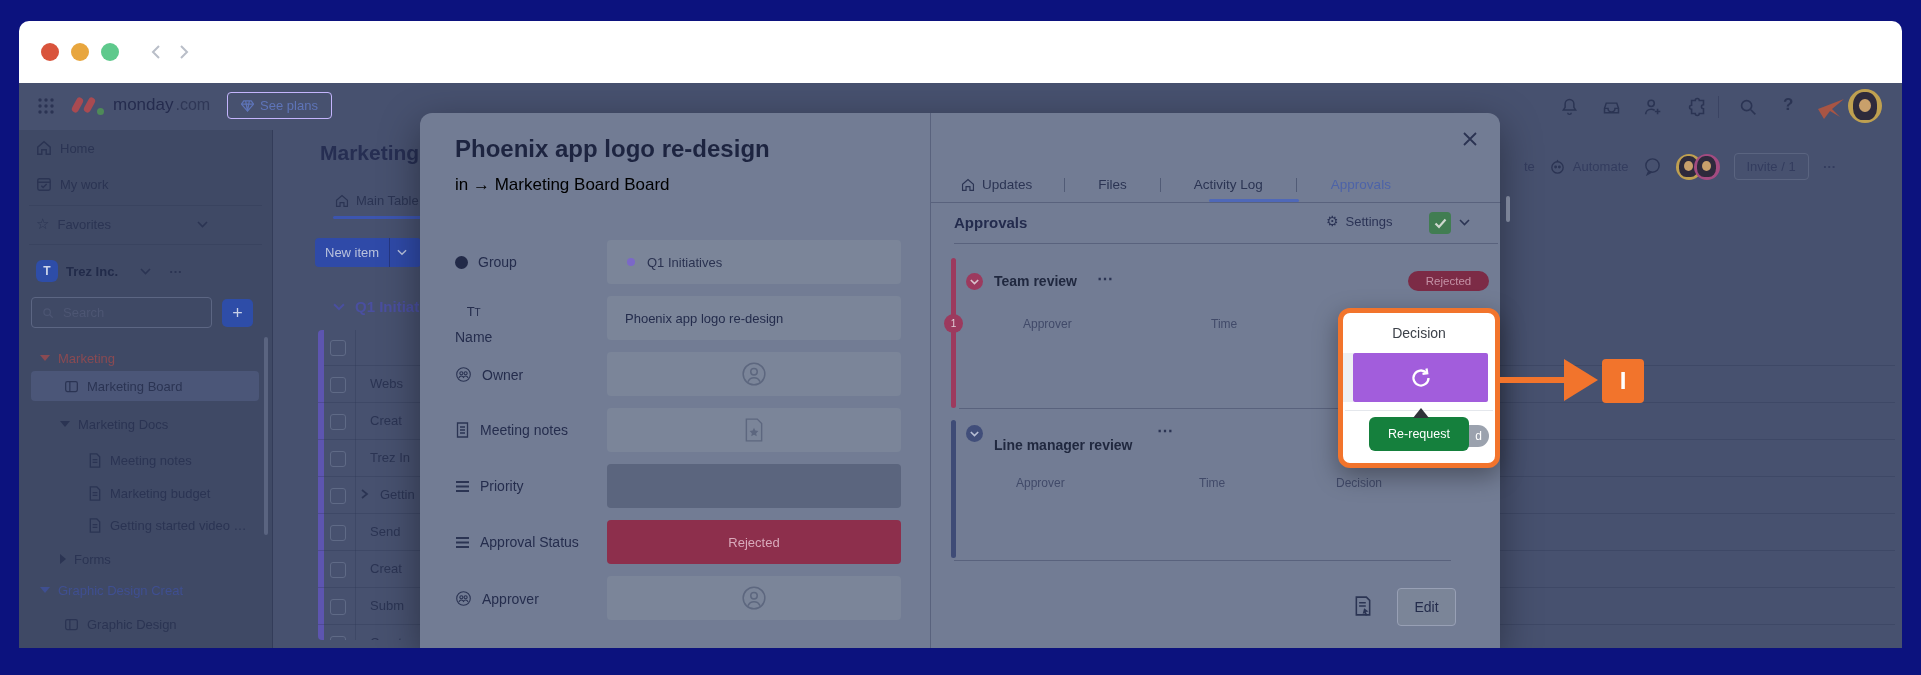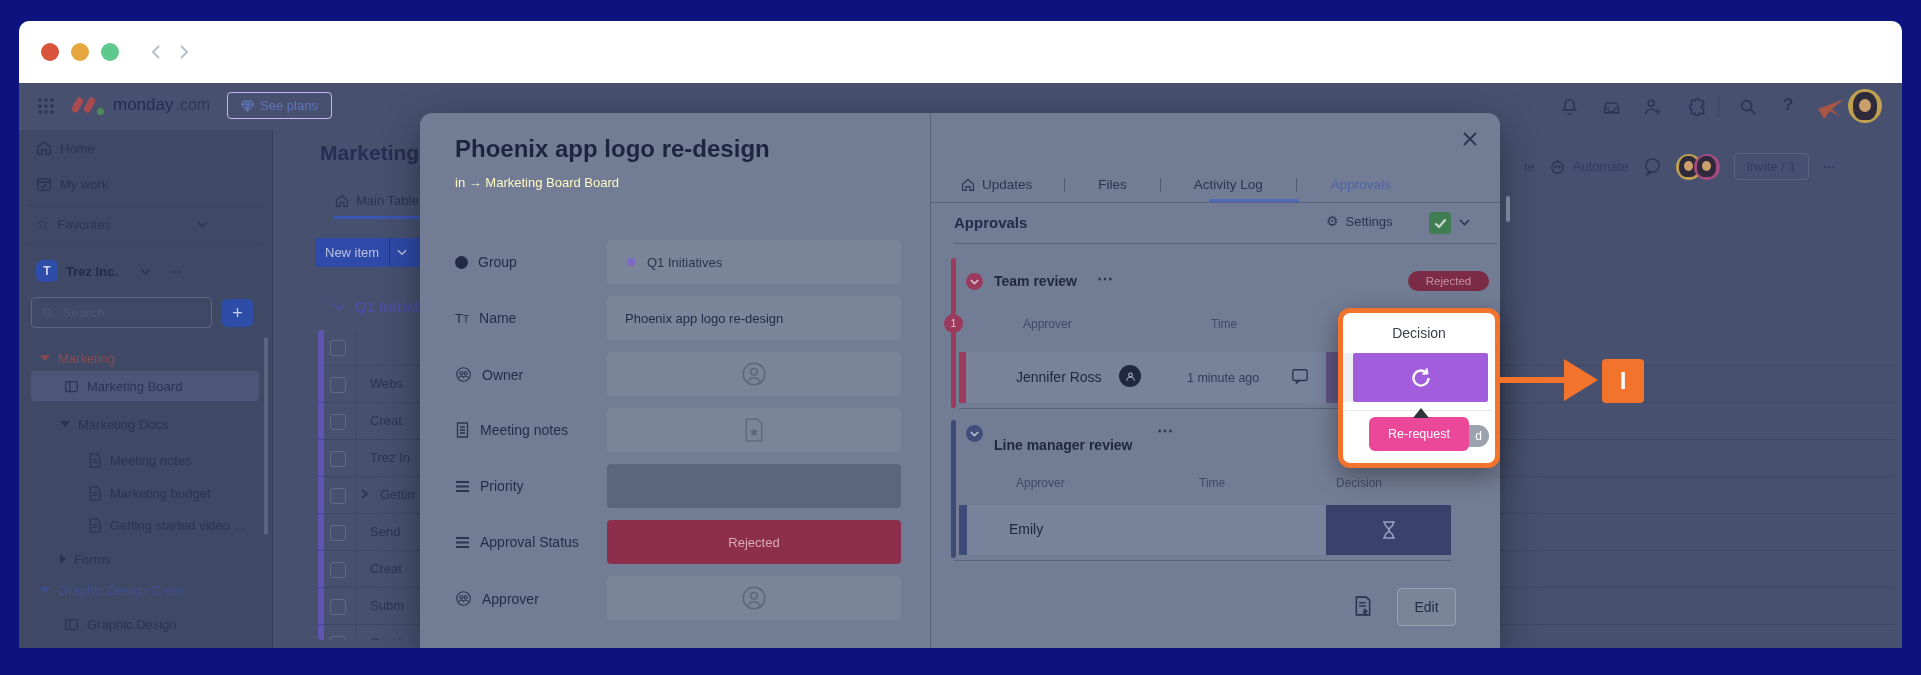--- a/index.html
+++ b/index.html
@@ -340,37 +340,37 @@
             <span class="face"></span>
           </span>
       </span>
       <span style="border:1px solid #5a6480;border-radius:4px;padding:5px 12px;">Invite / 1</span>
       <span class="dotsep">⋯</span>
     </div>
     <div class="abs" style="left:1487px;top:113px;width:4px;height:26px;background:#8d96ad;border-radius:2px;"></div>
 
     <div class="modal">
       <div class="abs" style="left:35px;top:22px;font-size:24px;font-weight:bold;color:#1d2440;">Phoenix app logo re-design</div>
-      <div class="abs" style="left:35px;top:62px;font-size:13px;color:#fef9c3;">in → Marketing Board Board</div>
+      <div class="abs" style="left:35px;top:62px;font-size:17px;color:#000000;">in → Marketing Board Board</div>
       <span class="abs ic" style="left:1042px;top:18px;color:#2b3352;">
           <svg width="16" height="16" viewBox="0 0 16 16" fill="none" stroke="currentColor" stroke-width="1.8">
             <path d="M2 2l12 12M14 2 2 14"></path>
           </svg>
         </span>
 
       <div class="fieldlab" style="top:141px;">
         <span style="width:13px;height:13px;background:#222a48;border-radius:50%;"></span>
         <span>Group</span>
       </div>
       <div class="valbox" style="top:127px;">
         <span style="width:8px;height:8px;background:#7b68c8;border-radius:50%;margin-left:20px;"></span>
         <span style="margin-left:12px;font-size:13px;color:#2a3250;">Q1 Initiatives</span>
       </div>
 
-      <div class="fieldlab" style="top:197px;">
+      <div class="fieldlab" style="top:191px;flex-direction:column;">
         <span style="font-size:13px;color:#252d4d;">T<span style="font-size:10px;">T</span></span>
         <span>Name</span>
       </div>
       <div class="valbox" style="top:183px;">
         <span style="margin-left:18px;font-size:13px;color:#242c4c;">Phoenix app logo re-design</span>
       </div>
 
       <div class="fieldlab" style="top:253px;">
         <span class="ic">
             <svg width="17" height="17" viewBox="0 0 20 20" fill="none" stroke="currentColor" stroke-width="1.3">
@@ -500,65 +500,35 @@
         </div>
         <div class="abs" style="left:63px;top:160px;font-size:14px;font-weight:bold;color:#20283f;">Team review</div>
         <span class="abs dotsep" style="left:166px;top:156px;color:#2b3453;">⋯</span>
         <div class="abs pill" style="left:477px;top:158px;width:81px;height:20px;background:#7C2B46;color:#c492a6;">Rejected</div>
 
         <div class="abs" style="left:13px;top:201px;width:19px;height:19px;background:#9C3A5E;border-radius:50%;color:#e0ccd5;font-size:10px;display:flex;align-items:center;justify-content:center;">1</div>
         <div class="abs hdrcell" style="left:92px;top:204px;">Approver</div>
         <div class="abs hdrcell" style="left:280px;top:204px;">Time</div>
         <div class="abs hdrcell" style="left:412px;top:204px;">Decision</div>
 
-        <div class="rowband" style="left:28px;top:239px;width:492px;height:51px;">
-          <span class="abs" style="left:0;top:0;width:7px;height:51px;background:#9C3A5E;"></span>
-          <span class="avatar abs" style="left:15px;top:9px;width:34px;height:34px;background:#bfa050;"><span class="hair"></span><span class="face"></span></span>
-          <span class="abs" style="left:57px;top:17px;font-size:14px;color:#20283f;">Jennifer Ross</span>
-          <span class="abs" style="left:160px;top:13px;width:22px;height:22px;background:#20283f;border-radius:50%;display:flex;align-items:center;justify-content:center;">
-            <svg width="13" height="13" viewBox="0 0 24 24" fill="none" stroke="#aeb5c9" stroke-width="2">
-                <circle cx="12" cy="9" r="3.4"></circle>
-                <path d="M5 20a7 7 0 0 1 14 0"></path>
-              </svg>
-          </span>
-          <span class="abs" style="left:228px;top:19px;font-size:12.5px;color:#323a58;">1 minute ago</span>
-          <span class="abs ic" style="left:332px;top:15px;">
-              <svg width="18" height="18" viewBox="0 0 20 20" fill="none" stroke="currentColor" stroke-width="1.5">
-                <rect x="2" y="3" width="16" height="12" rx="2"></rect>
-                <path d="M6 15v3l4-3"></path>
-              </svg>
-            </span>
-          <span class="abs" style="left:367px;top:0;width:125px;height:51px;background:#5e5380;"></span>
-        </div>
         <div class="hline" style="left:28px;top:295px;width:492px;background:rgba(43,52,83,.35);"></div>
 
         <div class="abs" style="left:20px;top:307px;width:5px;height:138px;background:#3E4B76;border-radius:3px;"></div>
         <div class="abs" style="left:35px;top:312px;width:17px;height:17px;background:#414e7a;border-radius:50%;display:flex;align-items:center;justify-content:center;">
           <svg width="9" height="6" viewBox="0 0 11 7" fill="none" stroke="#b7bed4" stroke-width="2">
               <polyline points="1,1 5.5,5.5 10,1"></polyline>
             </svg>
         </div>
         <div class="abs" style="left:63px;top:312px;font-size:14px;font-weight:bold;color:#20283f;margin-top:12px;">Line manager review</div>
         <span class="abs dotsep" style="left:226px;top:308px;color:#2b3453;">⋯</span>
 
         <div class="abs hdrcell" style="left:85px;top:363px;">Approver</div>
         <div class="abs hdrcell" style="left:268px;top:363px;">Time</div>
         <div class="abs hdrcell" style="left:405px;top:363px;">Decision</div>
 
-        <div class="rowband" style="left:28px;top:392px;width:492px;height:50px;">
-          <span class="abs" style="left:0;top:0;width:8px;height:50px;background:#3E4B76;"></span>
-          <span class="avatar abs" style="left:14px;top:12px;width:26px;height:26px;background:#a34b80;"><span class="hair"></span><span class="face"></span></span>
-          <span class="abs" style="left:50px;top:16px;font-size:14px;color:#20283f;">Emily</span>
-          <span class="abs" style="left:367px;top:0;width:125px;height:50px;background:#39426a;display:flex;align-items:center;justify-content:center;">
-            <svg width="18" height="20" viewBox="0 0 18 20" fill="none" stroke="#98a1c2" stroke-width="1.5">
-                <path d="M3 2h12M3 18h12"></path>
-                <path d="M5 2v2c0 3.2 4 3.2 4 6s-4 2.8-4 6v2M13 2v2c0 3.2-4 3.2-4 6s4 2.8 4 6v2"></path>
-              </svg>
-          </span>
-        </div>
         <div class="hline" style="left:23px;top:447px;width:497px;background:rgba(43,52,83,.35);"></div>
 
         <span class="abs ic" style="left:423px;top:483px;">
             <svg width="18" height="20" viewBox="0 0 16 18" fill="none" stroke="currentColor" stroke-width="1.4">
               <path d="M2 1h9l3 3v13H2z"></path>
               <path d="M4.5 6h6M4.5 9h6"></path>
               <path d="M9 11l4 3-2.5.5L12 17l-1.5.7-1.5-2.6-1.5 2z" fill="currentColor" stroke="none"></path>
             </svg>
           </span>
         <div class="abs" style="left:466px;top:475px;width:57px;height:36px;background:#7b8598;border:1px solid #98a0b5;border-radius:4px;display:flex;align-items:center;justify-content:center;font-size:14px;color:#242c4c;">Edit</div>
@@ -570,20 +540,20 @@
     <div style="position:absolute;left:0;top:12px;width:100%;text-align:center;font-size:14px;color:#3c4149;">Decision</div>
     <div style="position:absolute;left:0;top:40px;width:10px;height:49px;background:#eef0f3;"></div>
     <div style="position:absolute;left:10px;top:40px;width:135px;height:49px;background:#A25DDC;border-radius:2px;display:flex;align-items:center;justify-content:center;">
       <svg width="24" height="24" viewBox="0 0 24 24" fill="none" stroke="#ffffff" stroke-width="2.3">
           <path d="M19.5 12a7.5 7.5 0 1 1-2.2-5.3"></path>
           <polyline points="17.5,2.5 18.2,7.2 13.5,7.9" fill="none"></polyline>
         </svg>
     </div>
     <div style="position:absolute;left:2px;top:97px;width:148px;height:1px;background:#e4e7ec;"></div>
     <div style="position:absolute;left:68px;top:112px;width:78px;height:22px;background:#9ba2ae;border-radius:11px;color:#ffffff;font-size:12px;display:flex;align-items:center;justify-content:flex-end;padding-right:7px;box-sizing:border-box;">d</div>
-    <div style="position:absolute;left:26px;top:104px;width:100px;height:34px;background:#ec4899;border-radius:6px;color:#ffffff;font-size:12.5px;display:flex;align-items:center;justify-content:center;z-index:2;">Re-request</div>
+    <div style="position:absolute;left:26px;top:104px;width:100px;height:34px;background:#15803d;border-radius:6px;color:#ffffff;font-size:12.5px;display:flex;align-items:center;justify-content:center;z-index:2;">Re-request</div>
     <div style="position:absolute;left:70px;top:95px;width:0;height:0;border-left:8px solid transparent;border-right:8px solid transparent;border-bottom:10px solid #30333a;z-index:2;"></div>
   </div>
   <div class="arrowline"></div>
   <div class="arrowhead"></div>
   <div class="marker">I</div>
 
 </div>
 
 </body></html>

